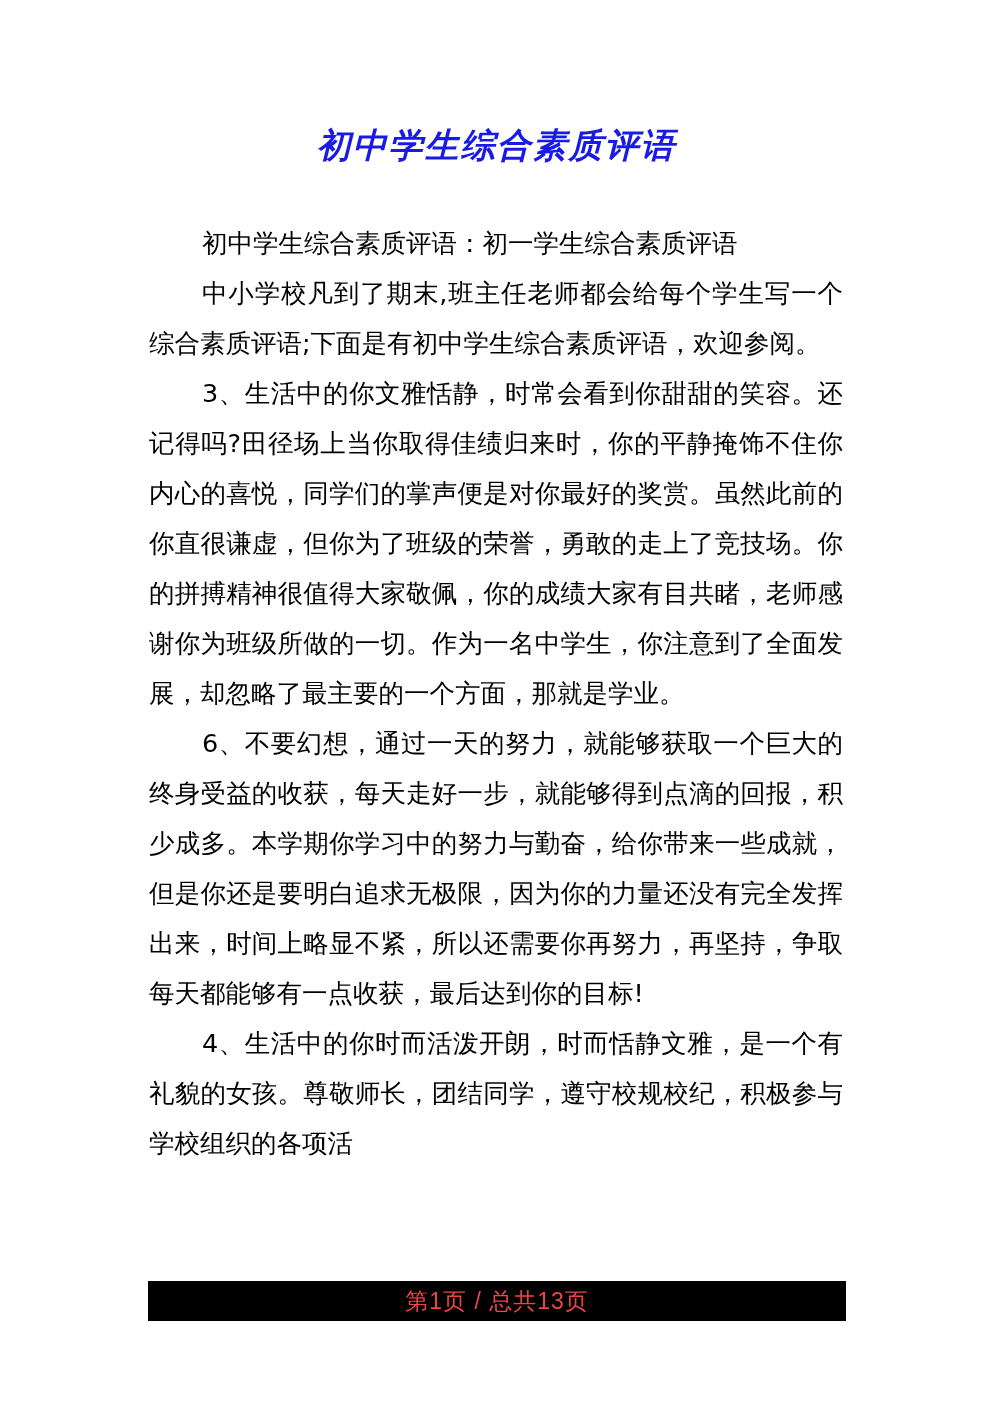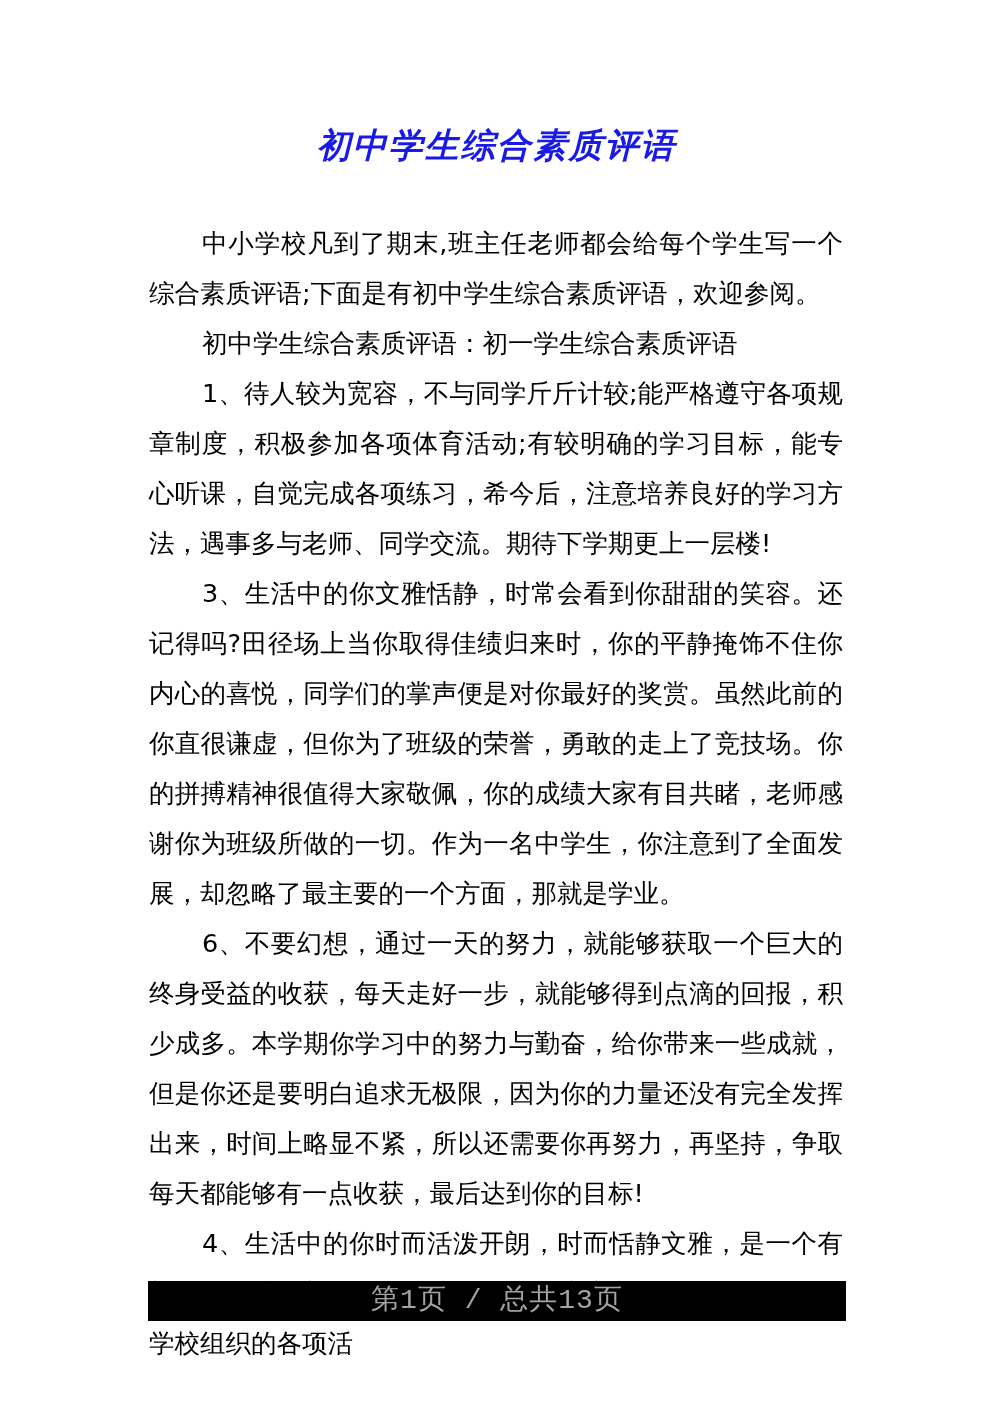--- a/index.html
+++ b/index.html
@@ -73,39 +73,38 @@
     top: 1281px;
     width: 698px;
     height: 40px;
     background: #000000;
     display: flex;
     align-items: center;
     justify-content: center;
   }
 
   .footer-text {
-    color: #a3a3a3;
-    font-family: Liberation Mono, monospace;
-    font-size: 28px;
+    color: #ef4444;
+    font-family: Liberation Sans, sans-serif;
+    font-size: 23px;
     letter-spacing: 1px;
     line-height: 40px;
     white-space: nowrap;
   }
 </style>
 </head>
 <body>
 
 <div class="page">
 
   <div class="doc-title">初中学生综合素质评语</div>
 
   <div class="body-col">
+    <p class="para">初中学生综合素质评语：初一学生综合素质评语</p>
     <p class="para">中小学校凡到了期末,班主任老师都会给每个学生写一个综合素质评语;下面是有初中学生综合素质评语，欢迎参阅。</p>
-    <p class="para">初中学生综合素质评语：初一学生综合素质评语</p>
-    <p class="para">1、待人较为宽容，不与同学斤斤计较;能严格遵守各项规章制度，积极参加各项体育活动;有较明确的学习目标，能专心听课，自觉完成各项练习，希今后，注意培养良好的学习方法，遇事多与老师、同学交流。期待下学期更上一层楼!</p>
     <p class="para">3、生活中的你文雅恬静，时常会看到你甜甜的笑容。还记得吗?田径场上当你取得佳绩归来时，你的平静掩饰不住你内心的喜悦，同学们的掌声便是对你最好的奖赏。虽然此前的你直很谦虚，但你为了班级的荣誉，勇敢的走上了竞技场。你的拼搏精神很值得大家敬佩，你的成绩大家有目共睹，老师感谢你为班级所做的一切。作为一名中学生，你注意到了全面发展，却忽略了最主要的一个方面，那就是学业。</p>
     <p class="para">6、不要幻想，通过一天的努力，就能够获取一个巨大的终身受益的收获，每天走好一步，就能够得到点滴的回报，积少成多。本学期你学习中的努力与勤奋，给你带来一些成就，但是你还是要明白追求无极限，因为你的力量还没有完全发挥出来，时间上略显不紧，所以还需要你再努力，再坚持，争取每天都能够有一点收获，最后达到你的目标!</p>
     <p class="para">4、生活中的你时而活泼开朗，时而恬静文雅，是一个有礼貌的女孩。尊敬师长，团结同学，遵守校规校纪，积极参与学校组织的各项活</p>
   </div>
 
   <div class="footer-bar">
     <span class="footer-text">第1页  /  总共13页</span>
   </div>
 
 </div>

